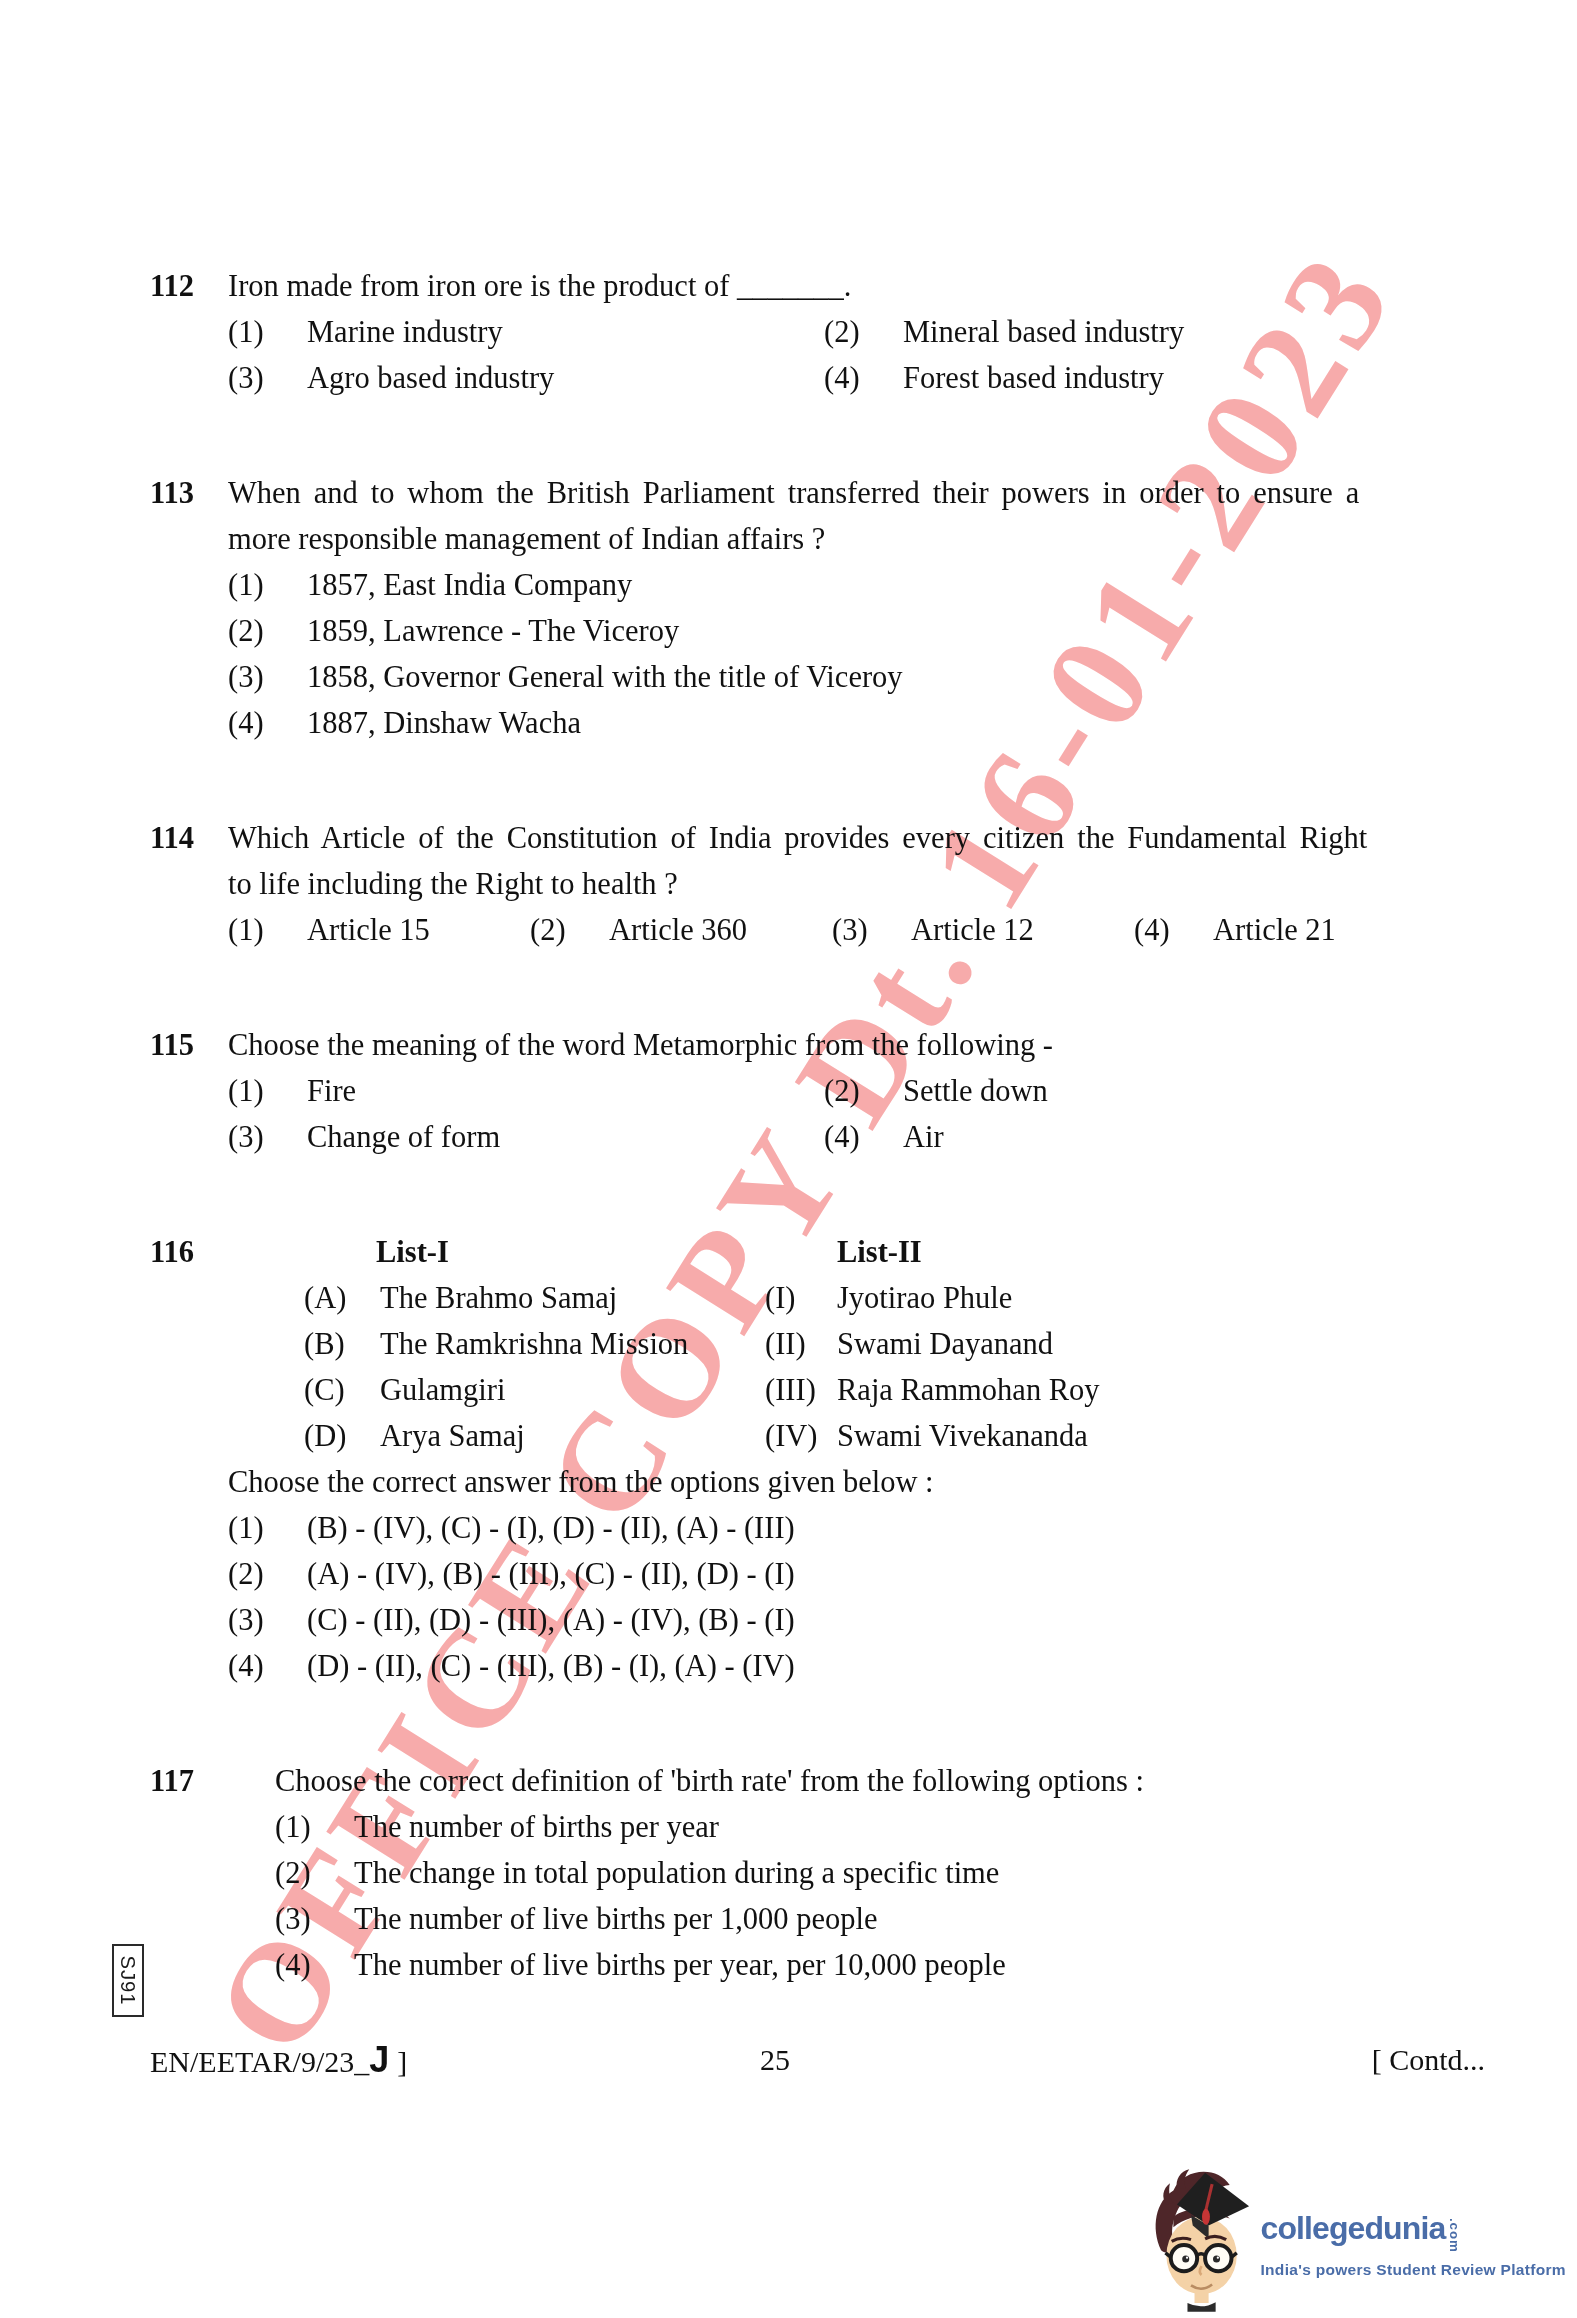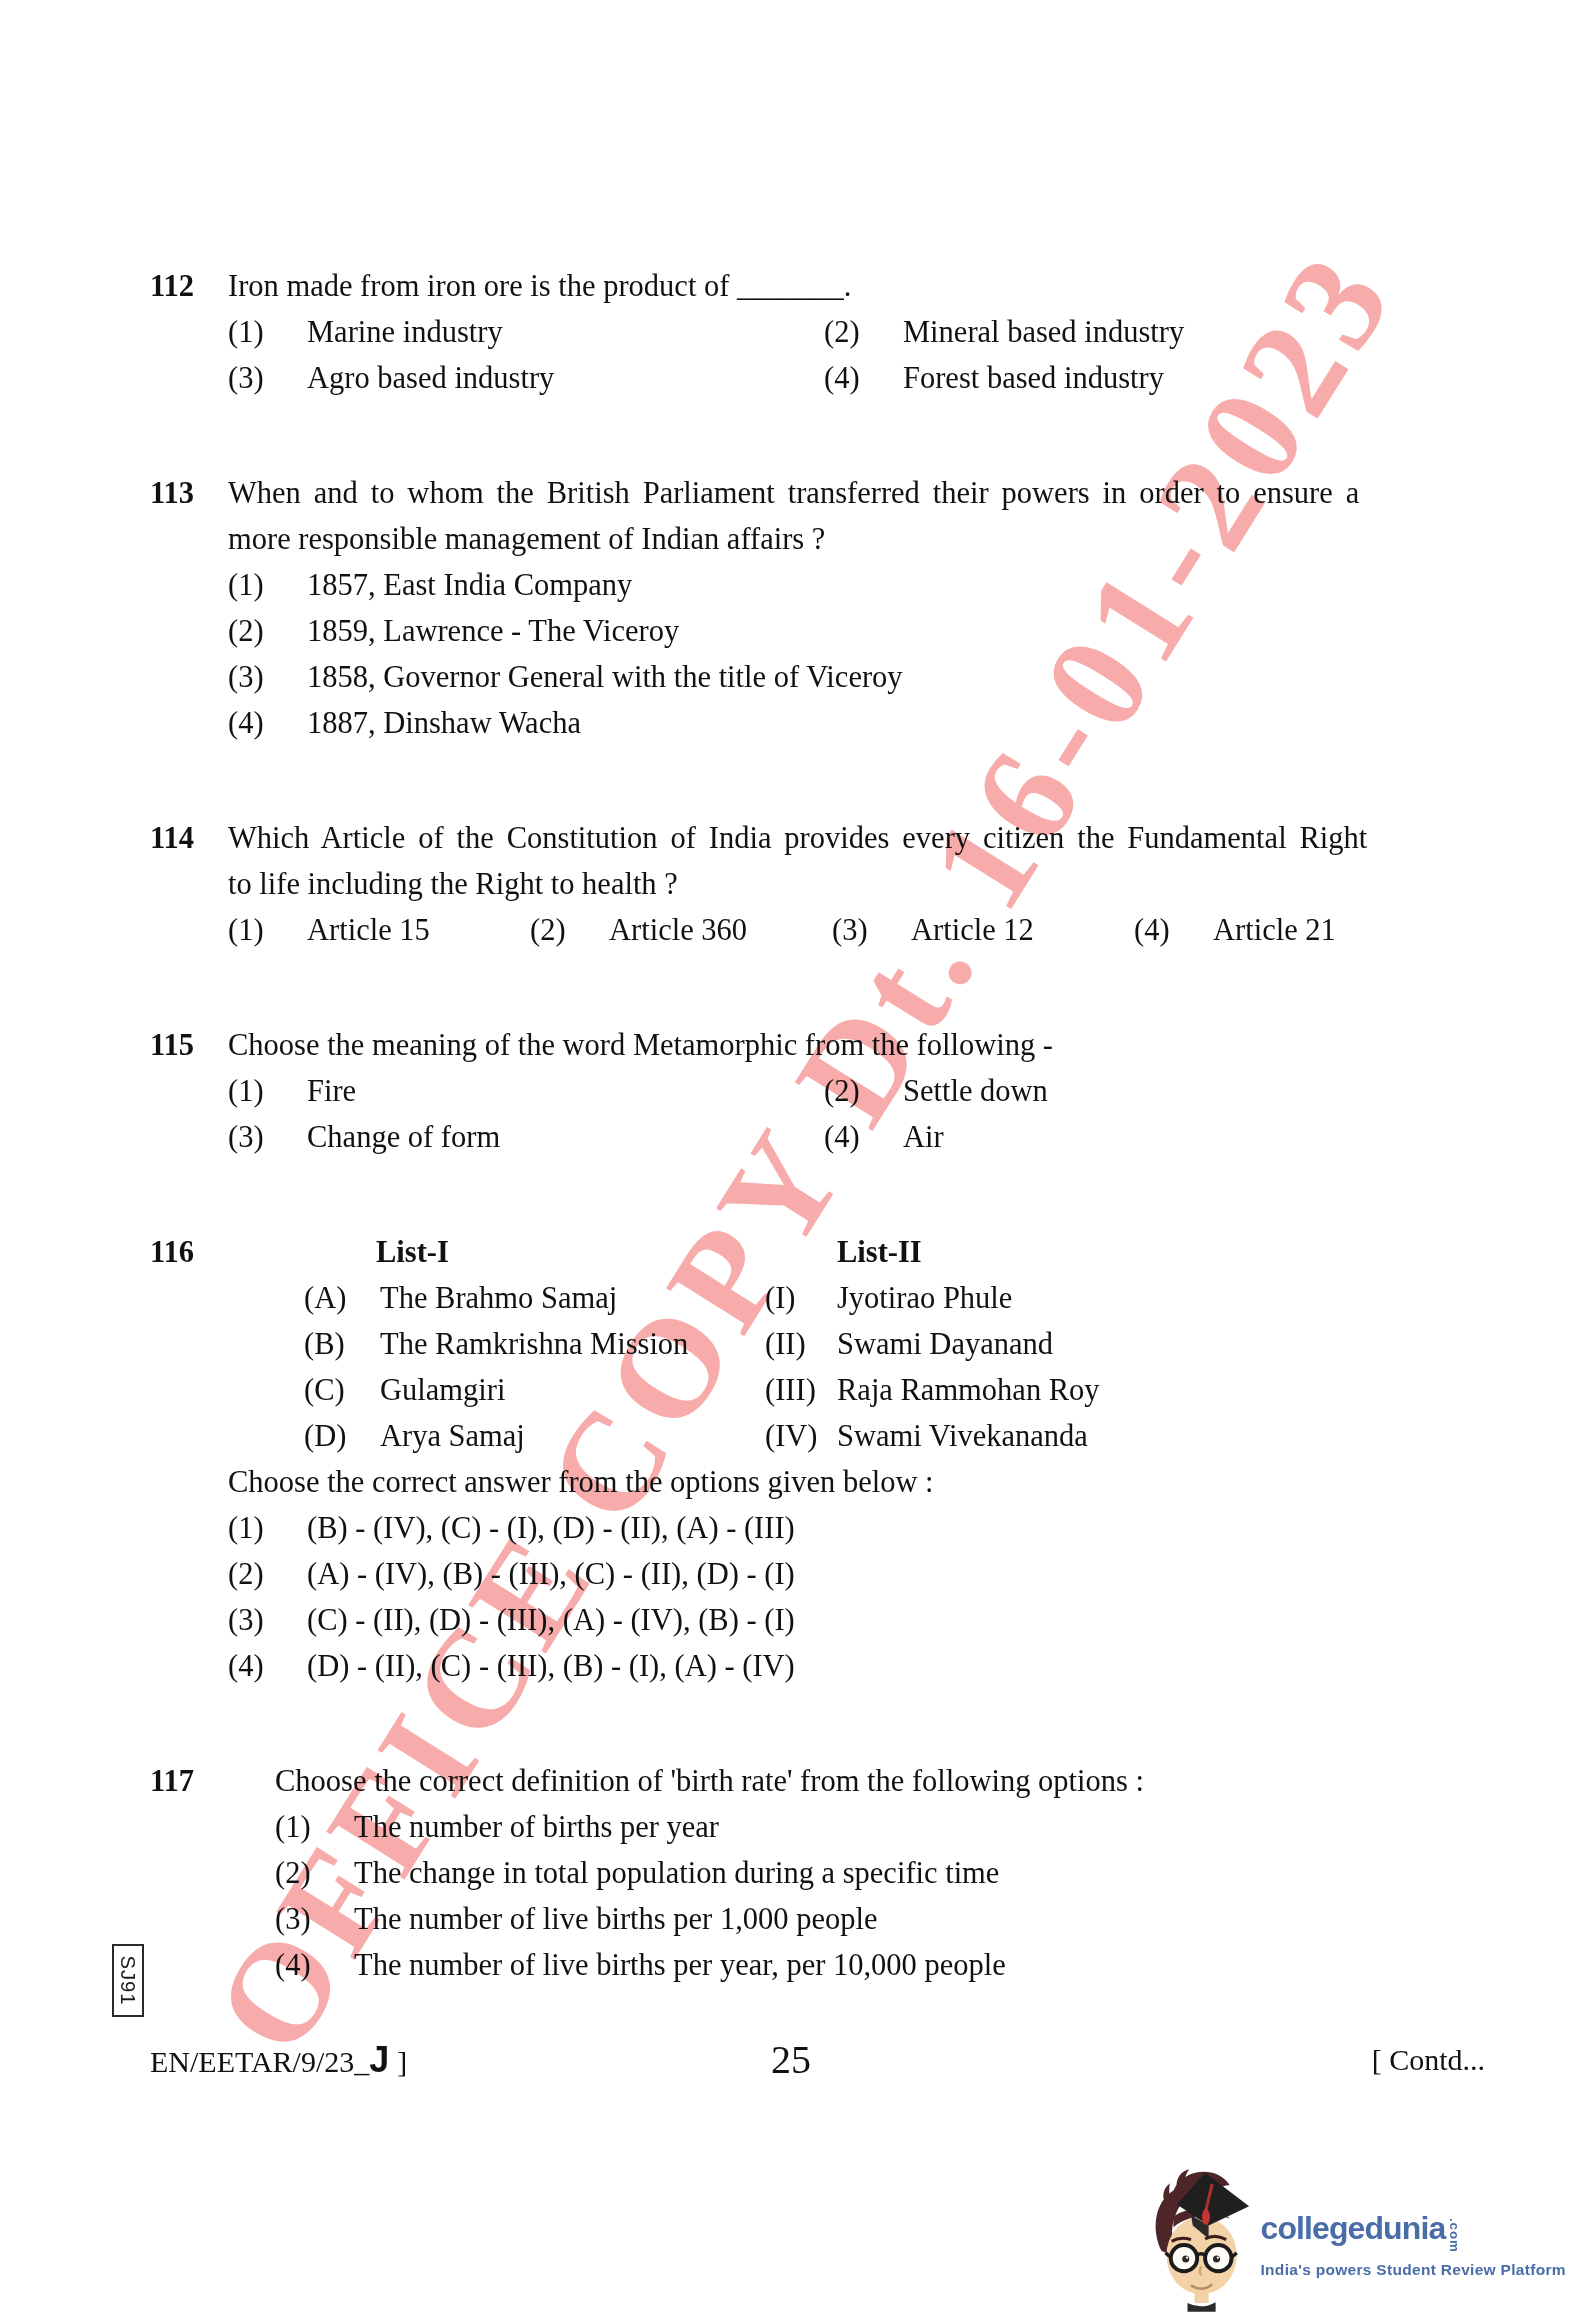--- a/index.html
+++ b/index.html
@@ -49,21 +49,21 @@
   .mh2{position:absolute;left:609px;}
   .match-row{position:relative;height:46px;}
   .ml-letter{position:absolute;left:76px;}
   .ml-text{position:absolute;left:152px;text-align:center;}
   .ml-roman{position:absolute;left:537px;}
   .ml-rtext{position:absolute;left:609px;}
   
   .footer-left{position:absolute;left:150px;top:2035px;z-index:2;font-size:30px;line-height:50px;}
   .footer-left .jbold{font-family:"Liberation Sans",sans-serif;font-weight:bold;font-size:36px;}
   .footer-left .bracket{margin-left:8px;}
-  .footer-page{position:absolute;left:760px;top:2035px;width:62px;text-align:center;z-index:2;font-size:40px;line-height:50px;}
+  .footer-page{position:absolute;left:760px;top:2035px;width:62px;z-index:2;font-size:30px;line-height:50px;}
   .footer-right{position:absolute;right:93px;top:2035px;z-index:2;font-size:30px;line-height:50px;}
   
   .booklet{
     position:absolute;left:112px;top:1944px;width:28px;height:69px;
     border:2.7px solid #2a2a2a;
     display:flex;align-items:center;justify-content:center;
     z-index:2;background:#fff;
   }
   .booklet span{
     transform:rotate(90deg);

